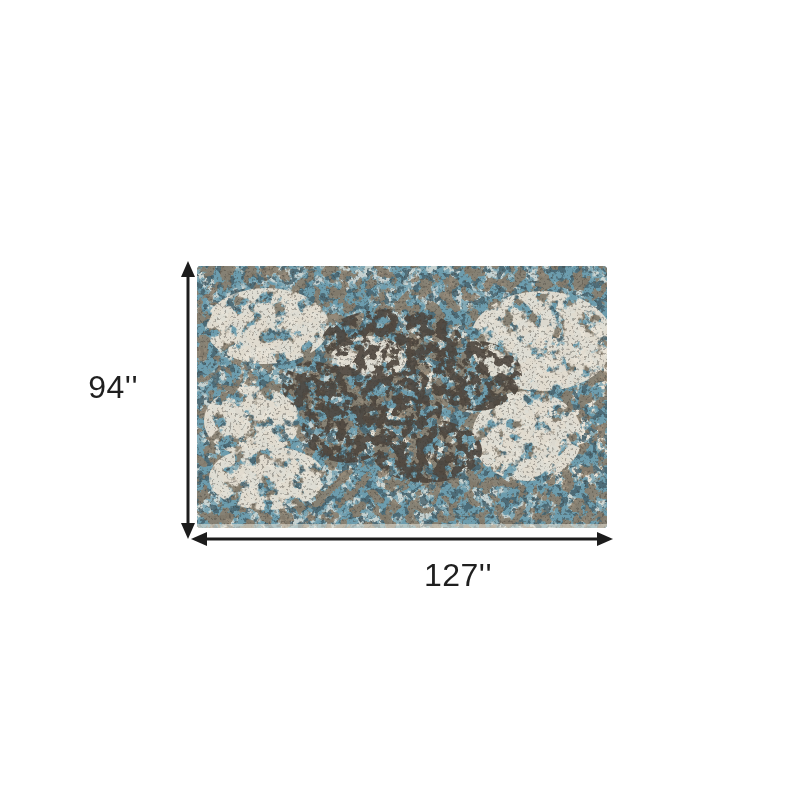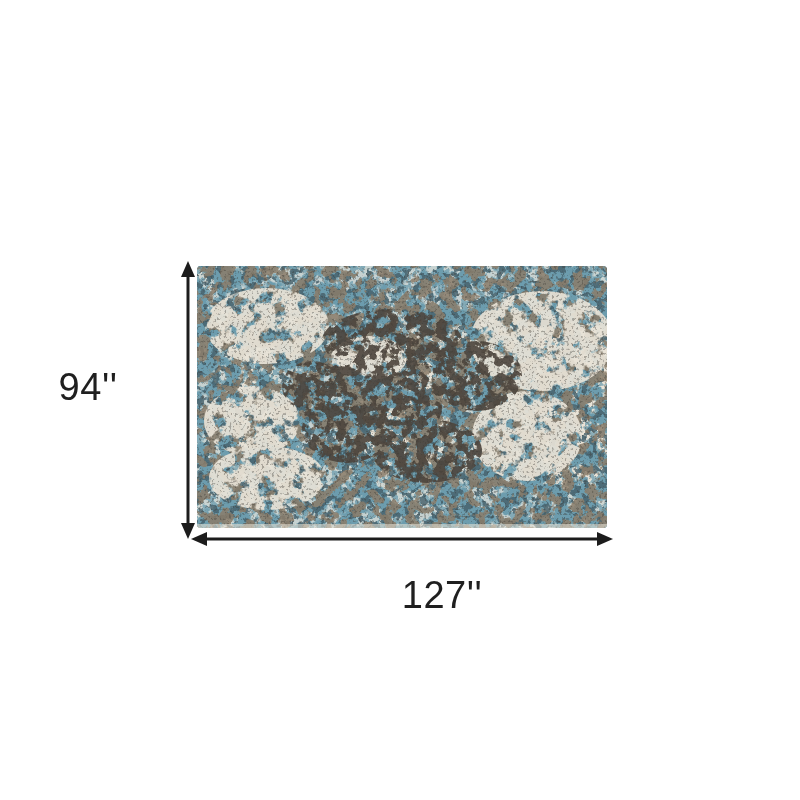--- a/index.html
+++ b/index.html
@@ -42,34 +42,34 @@
     stroke: var(--arrow, #1c1c1c);
     stroke-width: 3;
     fill: none;
   }
   .arrow-fill {
     fill: var(--arrow, #1c1c1c);
   }
   .dim-label {
     position: absolute;
     color: var(--text, #1f1f1f);
-    font-size: 38px;
+    font-size: 32px;
     line-height: 32px;
-    text-align: center;
+    text-align: right;
     letter-spacing: 0.5px;
     white-space: nowrap;
   }
   .dim-label.height {
     left: 38px;
     top: 371px;
     width: 100px;
   }
   .dim-label.width {
     left: 392px;
-    top: 579px;
+    top: 559px;
     width: 100px;
   }
 </style>
 </head>
 <body>
 
 <div class="stage">
 
   <div class="rug" role="img" aria-label="Abstract distressed area rug in blue, gray, taupe and ivory">
     <svg viewBox="0 0 410 262" aria-hidden="true">

